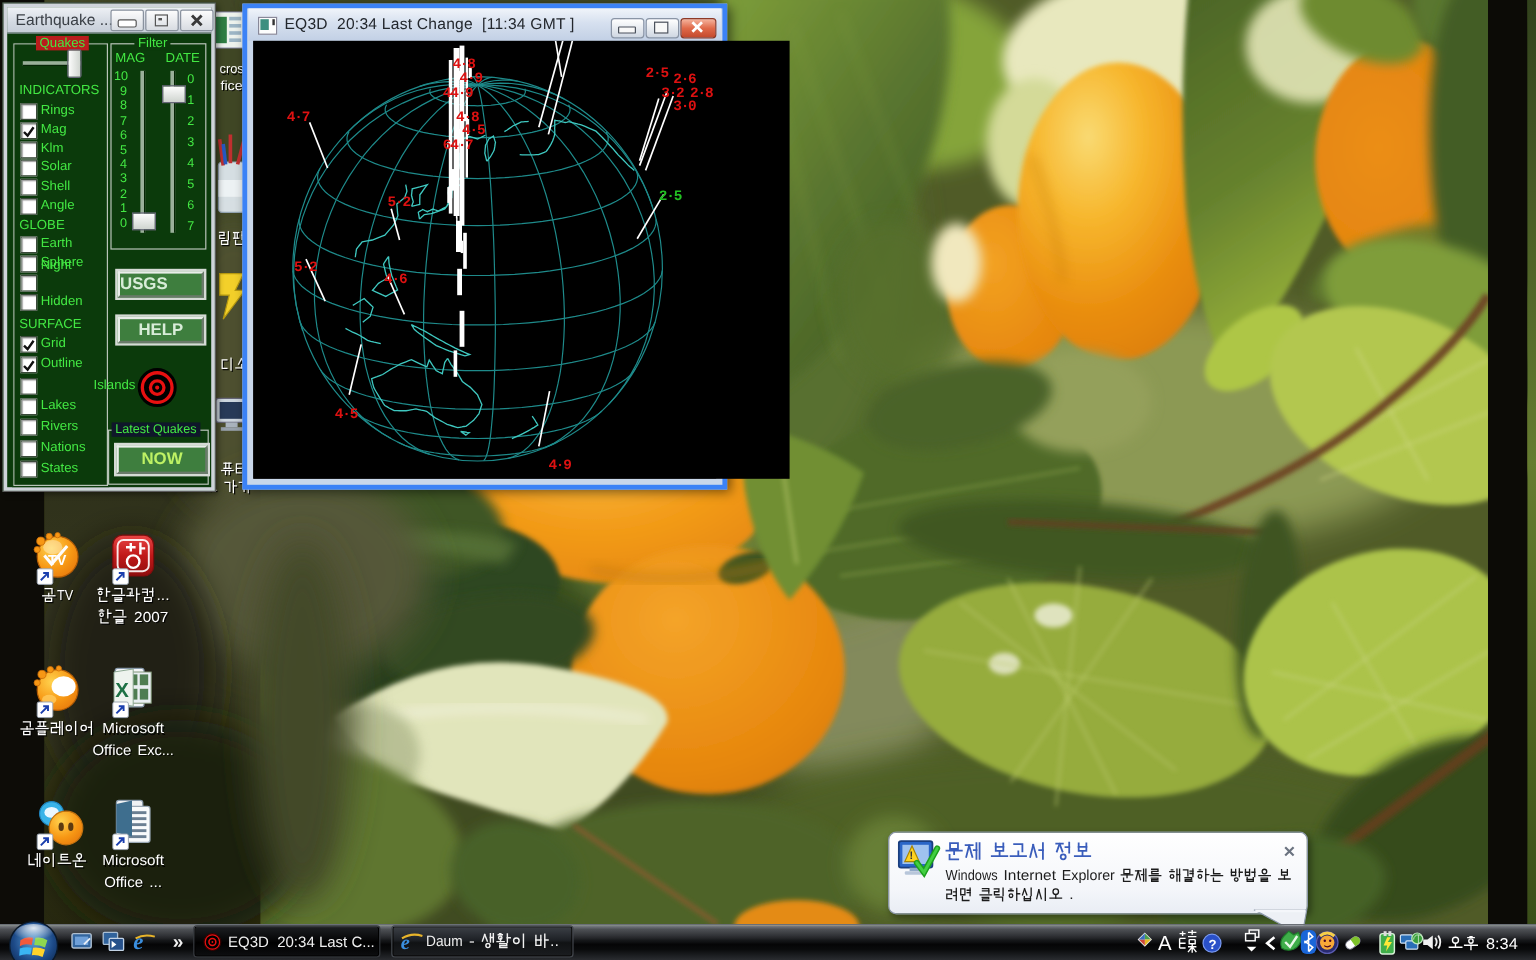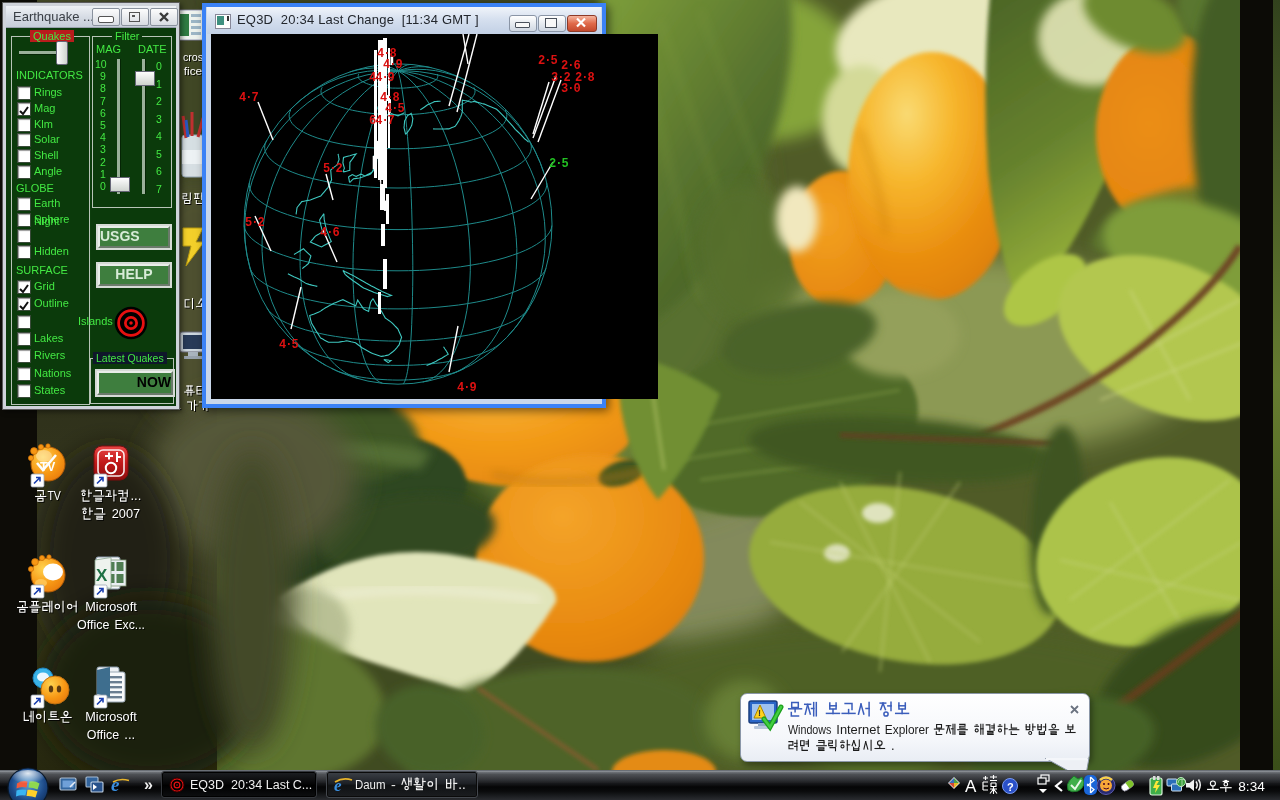--- a/index.html
+++ b/index.html
@@ -627,21 +627,21 @@
       <div style="position:absolute;left:132px;top:68px;width:18px;height:13px;background:linear-gradient(#fdfdfd,#cfd4cf);border:1px solid #667;"></div>
       <div style="position:absolute;left:95px;top:223px;width:68px;height:18px;background:#3e7e3e;border:2px solid;border-color:#e9ede9 #6a7a6a #6a7a6a #e9ede9;box-shadow:0 0 0 2px #d5dad5;font:bold 14px 'Liberation Sans';color:#d8ecd8;line-height:16px;">USGS</div>
       <div style="position:absolute;left:95px;top:261px;width:68px;height:18px;background:#3e7e3e;border:2px solid;border-color:#e9ede9 #6a7a6a #6a7a6a #e9ede9;box-shadow:0 0 0 2px #d5dad5;text-align:center;font:bold 14px 'Liberation Sans';color:#d8ecd8;line-height:16px;">HELP</div>
       <svg width="36" height="36" style="position:absolute;left:110px;top:302px">
 <circle cx="18" cy="18" r="15" fill="#e81010" stroke="#000" stroke-width="2.5"></circle>
 <circle cx="18" cy="18" r="9" fill="none" stroke="#000" stroke-width="4"></circle>
 <circle cx="18" cy="18" r="3" fill="none" stroke="#000" stroke-width="2.5"></circle>
       </svg>
       <div style="position:absolute;left:87px;top:355px;width:82px;height:44px;border:1px solid #b8c4b8;"></div>
       <span style="position:absolute;left:90px;top:349px;font:10.5px 'Liberation Sans';color:#43e843;white-space:nowrap;background:#0f172a;padding:0 3px;">Latest Quakes</span>
-      <div style="position:absolute;left:94px;top:368px;width:72px;height:20px;background:#3e7e3e;border:2px solid;border-color:#e9ede9 #6a7a6a #6a7a6a #e9ede9;box-shadow:0 0 0 2px #d5dad5;text-align:right;font:bold 14px 'Liberation Sans';color:#000000;line-height:18px;">NOW</div>
+      <div style="position:absolute;left:94px;top:368px;width:72px;height:20px;background:#3e7e3e;border:2px solid;border-color:#e9ede9 #6a7a6a #6a7a6a #e9ede9;box-shadow:0 0 0 2px #d5dad5;text-align:center;font:bold 14px 'Liberation Sans';color:#bef264;line-height:18px;">NOW</div>
     </div>
 <div style="position:absolute;left:202px;top:3px;width:396px;height:397px;background:#c9d7ea;border:4px solid #3b82f6;box-shadow:3px 3px 9px rgba(0,0,0,0.5);">
       <div style="position:absolute;left:1px;top:0;right:1px;height:27px;background:linear-gradient(#f0f4fa,#d6e0ef 45%,#c2d0e5);">
         <div style="position:absolute;left:8px;top:7px;width:14px;height:13px;background:#fdfdfd;border:1px solid #889;">
           <div style="position:absolute;left:1px;top:1px;width:7px;height:9px;background:#3d8f7f"></div>
           <div style="position:absolute;right:1px;top:1px;width:2px;height:5px;background:#333"></div>
         </div>
         <span style="position:absolute;left:30px;top:5px;font:13px 'Liberation Sans';letter-spacing:0.2px;color:#23272d;">EQ3D&nbsp; 20:34 Last Change&nbsp; [11:34 GMT ]</span>
         <div style="position:absolute;left:302px;top:8px;width:26px;height:15px;background:linear-gradient(#fff,#cfd7e2);border:1px solid #8a95a6;border-radius:3px;"></div>
         <div style="position:absolute;left:331px;top:8px;width:26px;height:15px;background:linear-gradient(#fff,#cfd7e2);border:1px solid #8a95a6;border-radius:3px;"></div>

